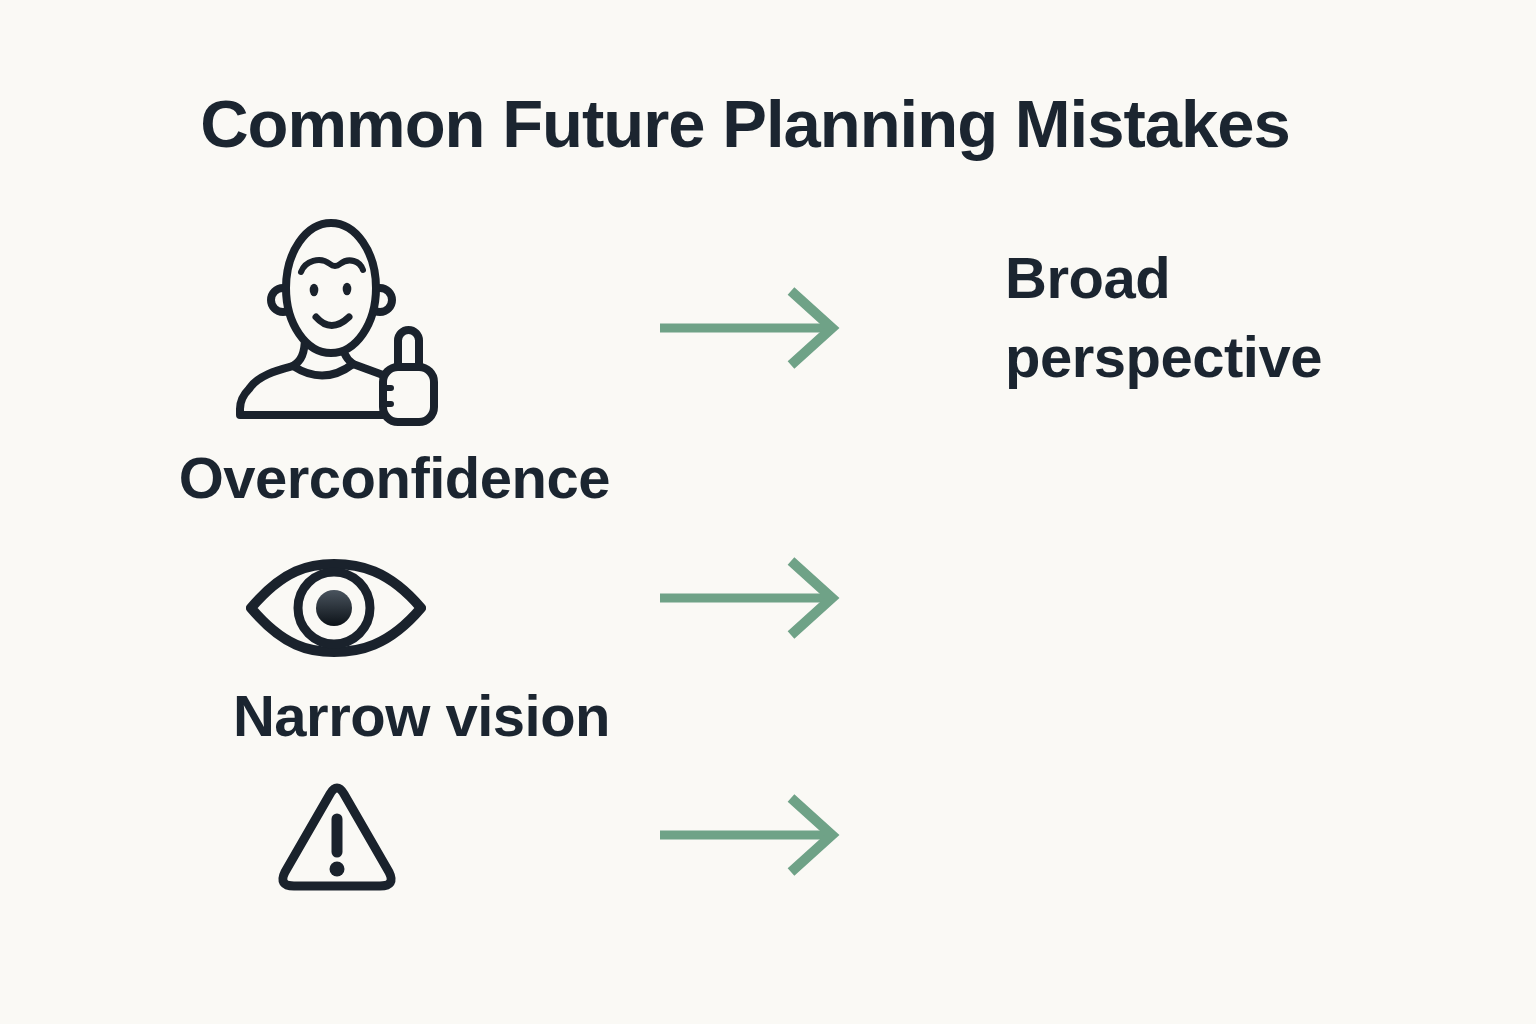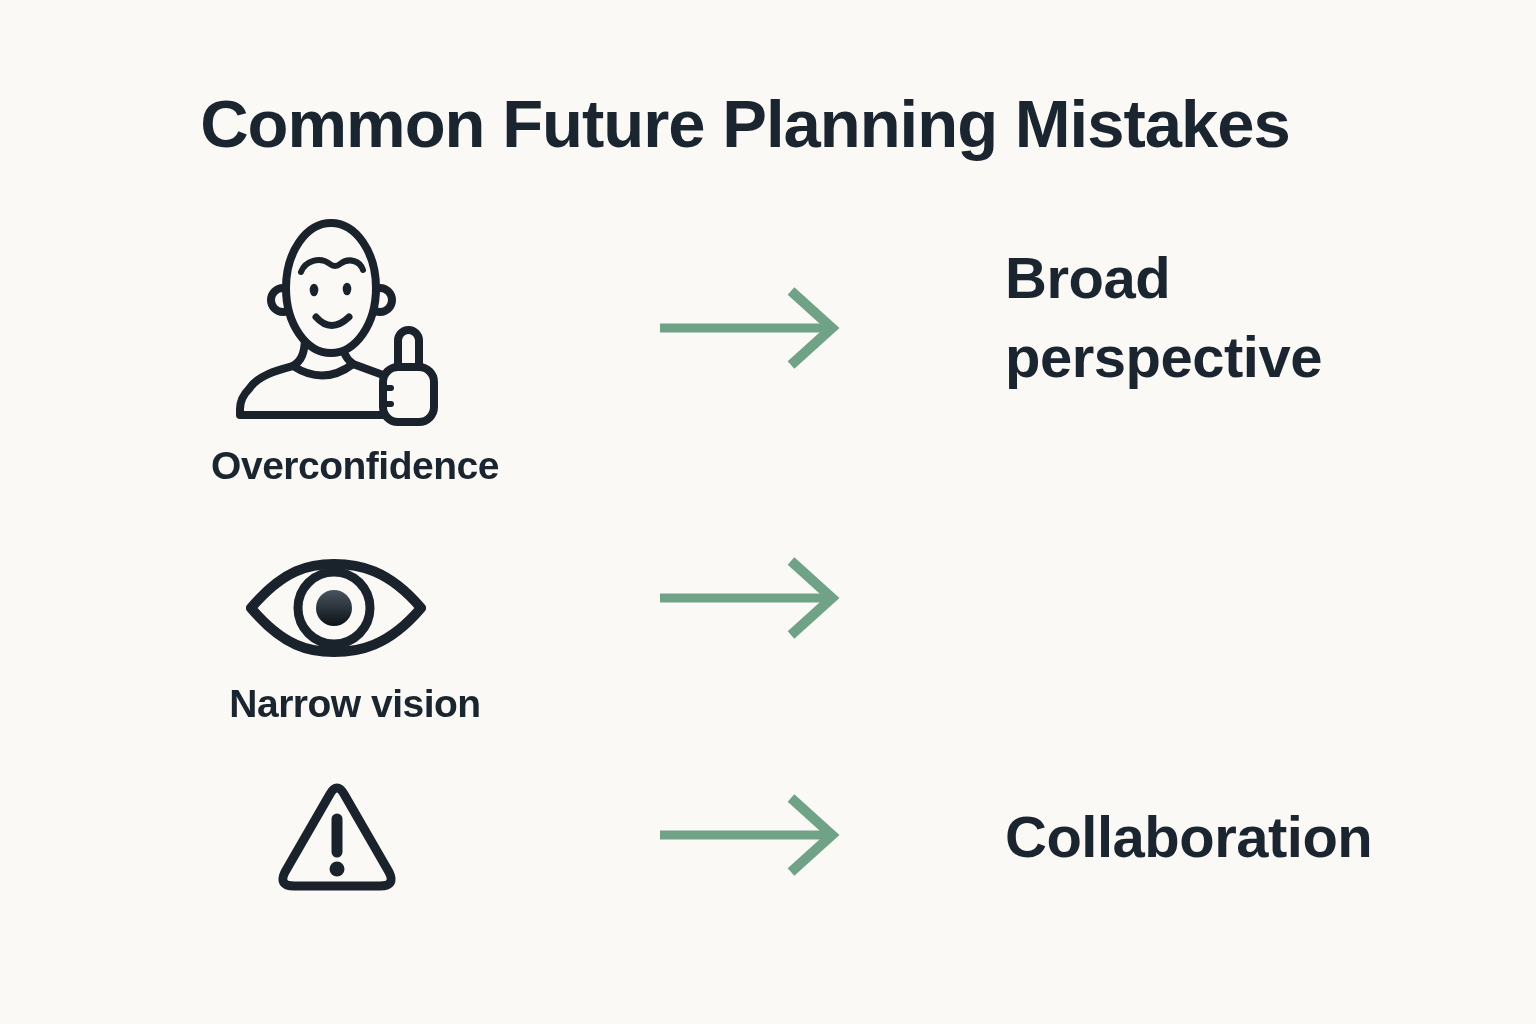--- a/index.html
+++ b/index.html
@@ -18,22 +18,22 @@
     color:var(--text);
   }
   .title{
     position:absolute;left:0;top:80px;width:1490px;
     margin:0;text-align:center;
     font-size:67px;font-weight:700;letter-spacing:-1px;
     line-height:1.3;color:var(--text);
   }
   .mistake-label{
     position:absolute;left:100px;width:510px;
-    text-align:center;
-    font-size:39px;font-weight:700;letter-spacing:-0.5px;
+    text-align:right;
+    font-size:58px;font-weight:700;letter-spacing:-0.5px;
     line-height:1.36;color:var(--text);
   }
   .solution-label{
     position:absolute;left:1005px;width:420px;
     font-size:58px;font-weight:700;letter-spacing:-0.5px;
     line-height:1.36;color:var(--text);
   }
   .label-1{top:439px;}
   .label-2{top:677px;}
   .label-3{top:908px;}
@@ -115,15 +115,14 @@
     <path d="M65,41 L65,74" stroke="currentColor" stroke-width="11" stroke-linecap="round"></path>
     <circle cx="65" cy="91" r="7.5" fill="currentColor"></circle>
   </svg>
 
 
   <svg class="arrow arrow-3" width="185" height="90" viewBox="0 0 185 90" fill="none">
     <path d="M4,45 H170" stroke="currentColor" stroke-width="9"></path>
     <path d="M135,8 L176,45 L135,82" stroke="currentColor" stroke-width="10" stroke-linejoin="miter" fill="none"></path>
   </svg>
 
-  <div class="solution-label solution-3">Collaboration</div>
 
 </div>
 
 </body></html>

